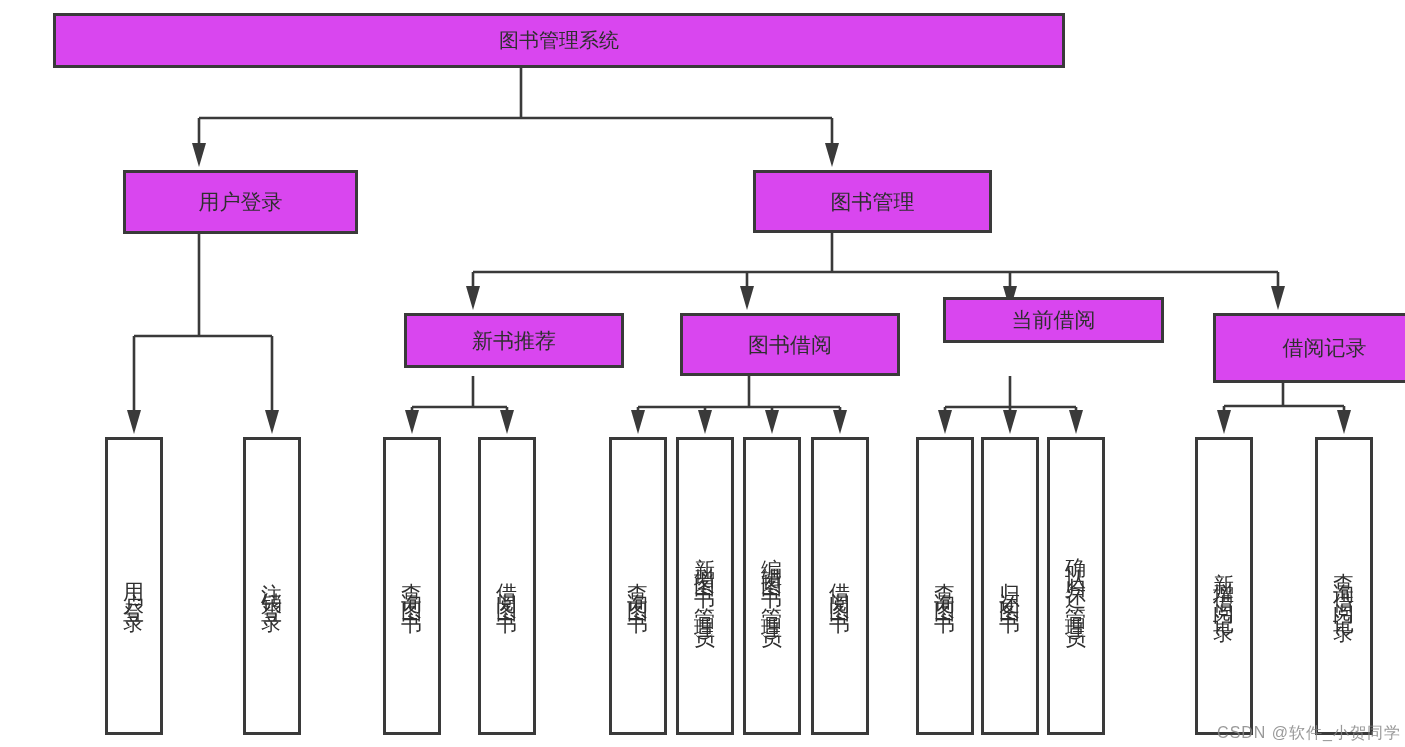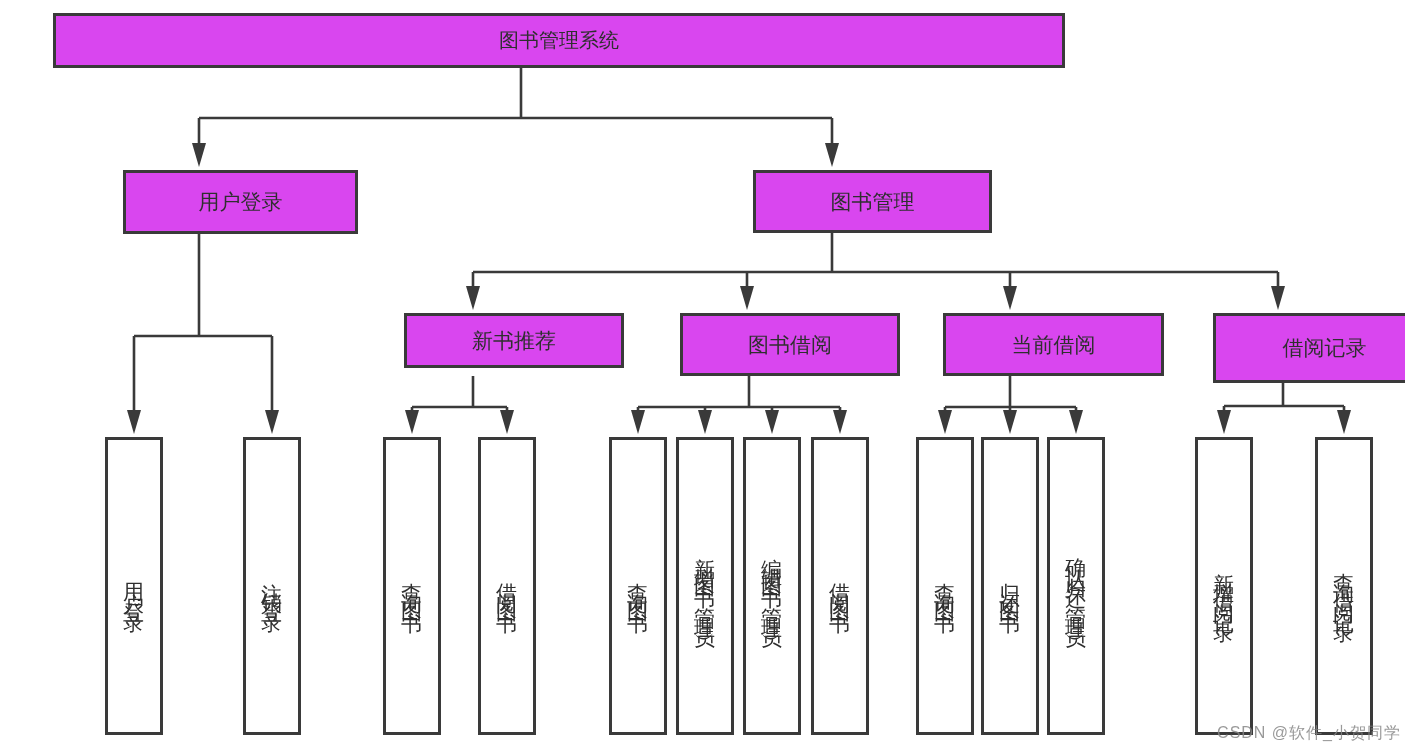--- a/index.html
+++ b/index.html
@@ -118,21 +118,21 @@
   <div class="box" style="left:712px;top:170px;width:239px;height:63px;">
     <span>图书管理</span>
   </div>
 
   <div class="box" style="left:363px;top:313px;width:220px;height:55px;">
     <span>新书推荐</span>
   </div>
   <div class="box" style="left:639px;top:313px;width:220px;height:63px;">
     <span>图书借阅</span>
   </div>
-  <div class="box" style="left:902px;top:313px;width:221px;height:63px;">
+  <div class="box" style="left:902px;top:297px;width:221px;height:46px;">
     <span>当前借阅</span>
   </div>
   <div class="box" style="left:1172px;top:313px;width:223px;height:70px;">
     <span>借阅记录</span>
   </div>
 
   <div class="leaf" style="left:105px;">
     <span>用户登录</span>
   </div>
   <div class="leaf" style="left:243px;">

